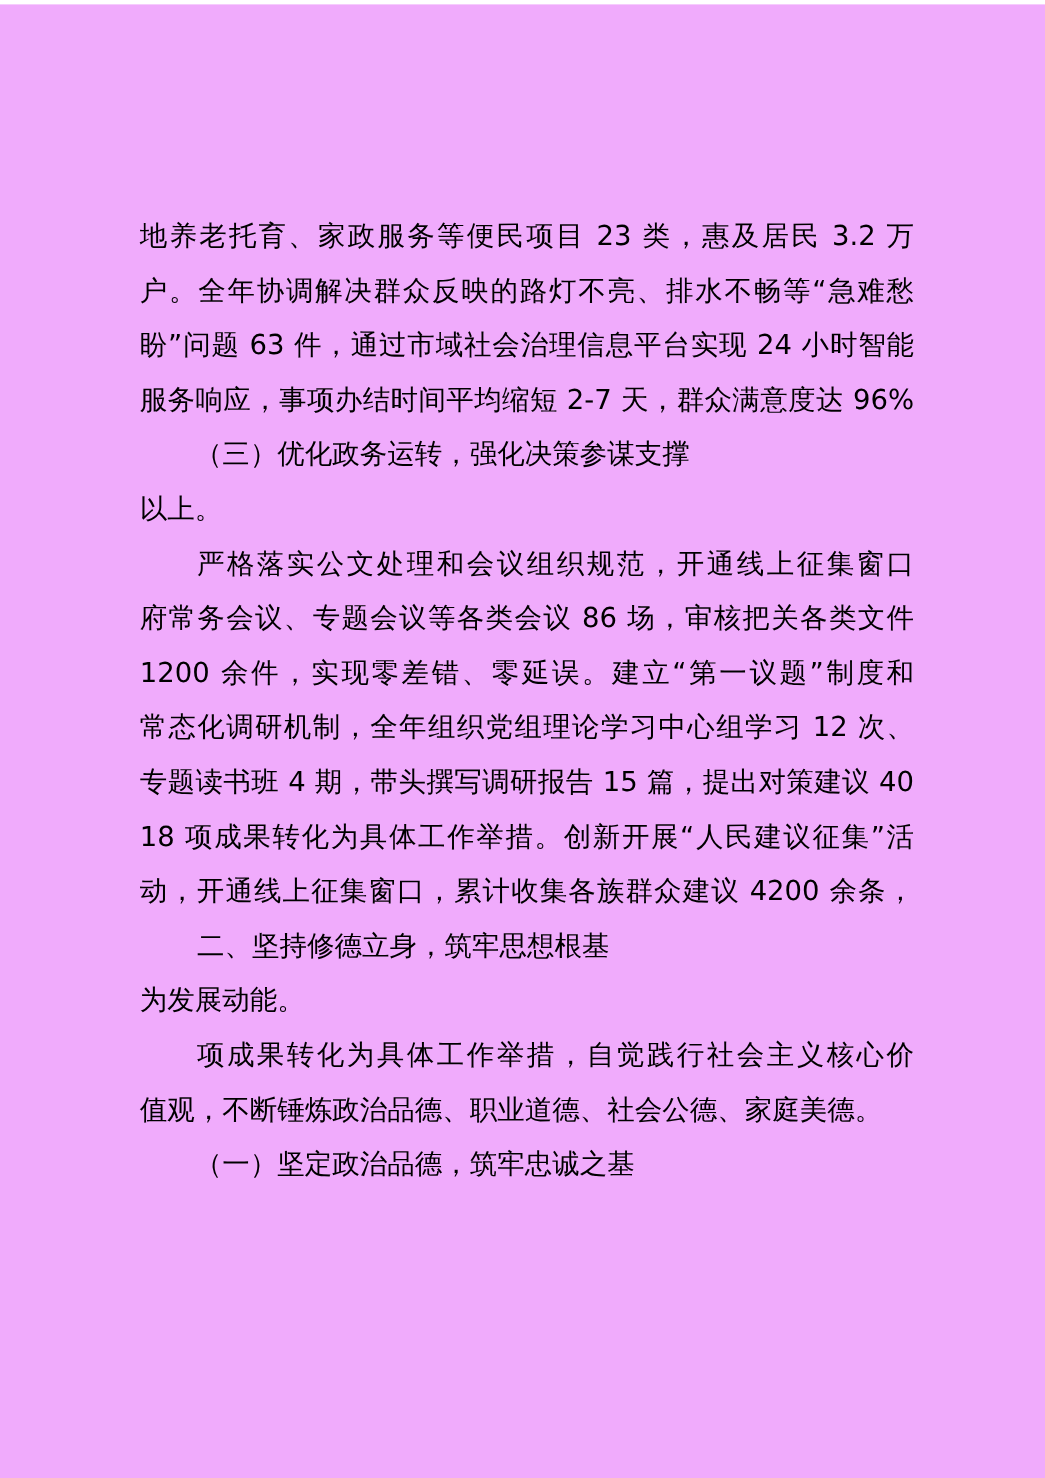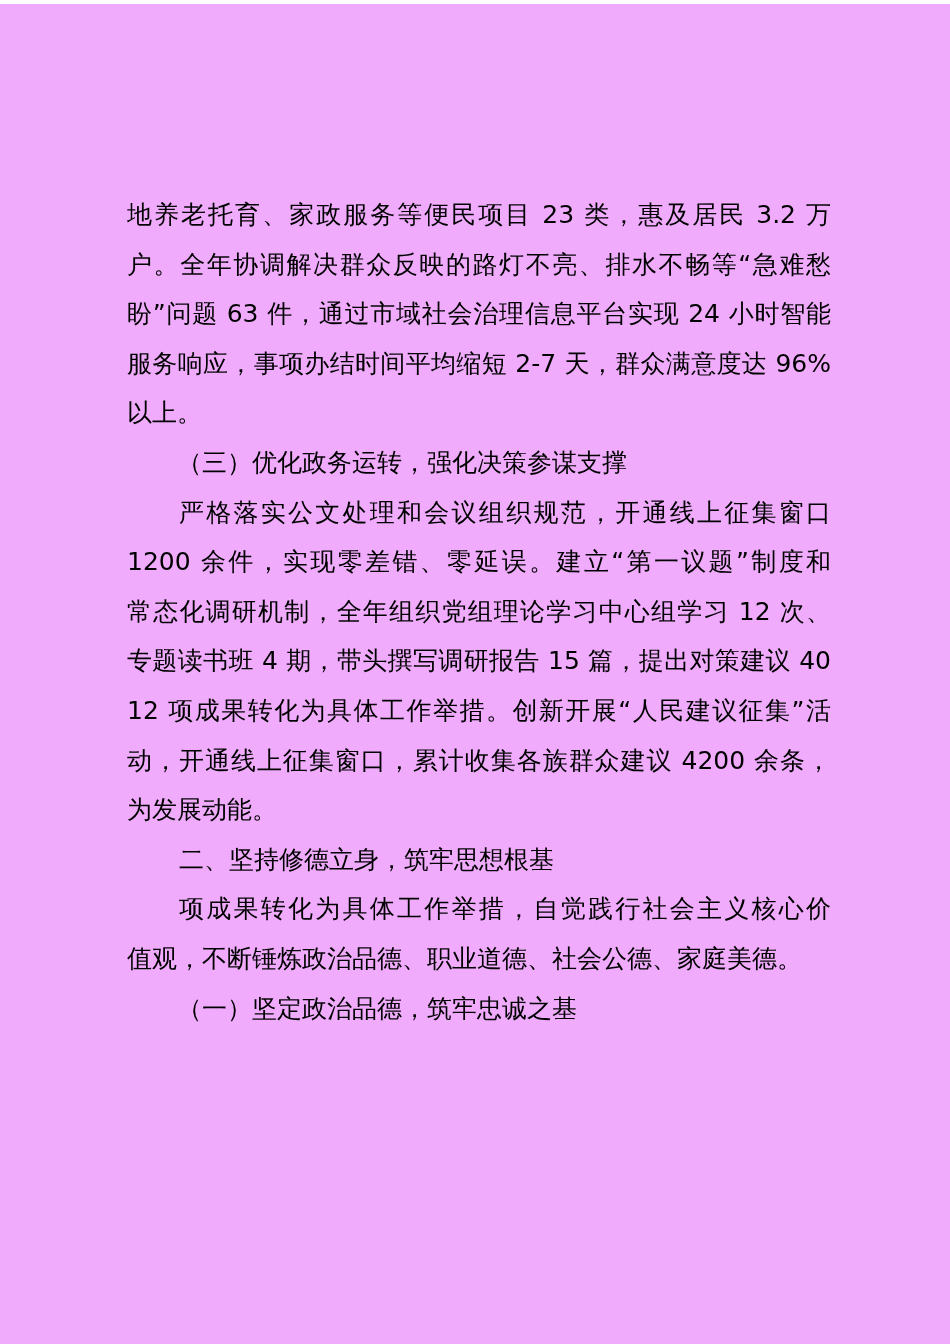--- a/index.html
+++ b/index.html
@@ -21,27 +21,28 @@
 </style>
 </head>
 <body>
 
 <div class="page">
   <div class="body-text">
     <div class="line just">地养老托育、家政服务等便民项目 23 类，惠及居民 3.2 万</div>
     <div class="line just">户。全年协调解决群众反映的路灯不亮、排水不畅等“急难愁</div>
     <div class="line just">盼”问题 63 件，通过市域社会治理信息平台实现 24 小时智能</div>
     <div class="line just">服务响应，事项办结时间平均缩短 2-7 天，群众满意度达 96%</div>
+    <div class="line indent" style="padding-left:50px;">（三）优化政务运转，强化决策参谋支撑</div>
     <div class="line">以上。</div>
-    <div class="line indent" style="padding-left:50px;">（三）优化政务运转，强化决策参谋支撑</div>
     <div class="line just indent">严格落实公文处理和会议组织规范，开通线上征集窗口</div>
+    <div class="line just">府常务会议、专题会议等各类会议 86 场，审核把关各类文件</div>
     <div class="line just">1200 余件，实现零差错、零延误。建立“第一议题”制度和</div>
     <div class="line just">常态化调研机制，全年组织党组理论学习中心组学习 12 次、</div>
     <div class="line just">专题读书班 4 期，带头撰写调研报告 15 篇，提出对策建议 40</div>
-    <div class="line just">12 项成果转化为具体工作举措。创新开展“人民建议征集”活</div>
+    <div class="line just">18 项成果转化为具体工作举措。创新开展“人民建议征集”活</div>
     <div class="line just">动，开通线上征集窗口，累计收集各族群众建议 4200 余条，</div>
+    <div class="line indent">二、坚持修德立身，筑牢思想根基</div>
     <div class="line">为发展动能。</div>
-    <div class="line indent">二、坚持修德立身，筑牢思想根基</div>
     <div class="line just indent">项成果转化为具体工作举措，自觉践行社会主义核心价</div>
     <div class="line">值观，不断锤炼政治品德、职业道德、社会公德、家庭美德。</div>
     <div class="line indent" style="padding-left:50px;">（一）坚定政治品德，筑牢忠诚之基</div>
   </div>
 </div>
 
 </body></html>

